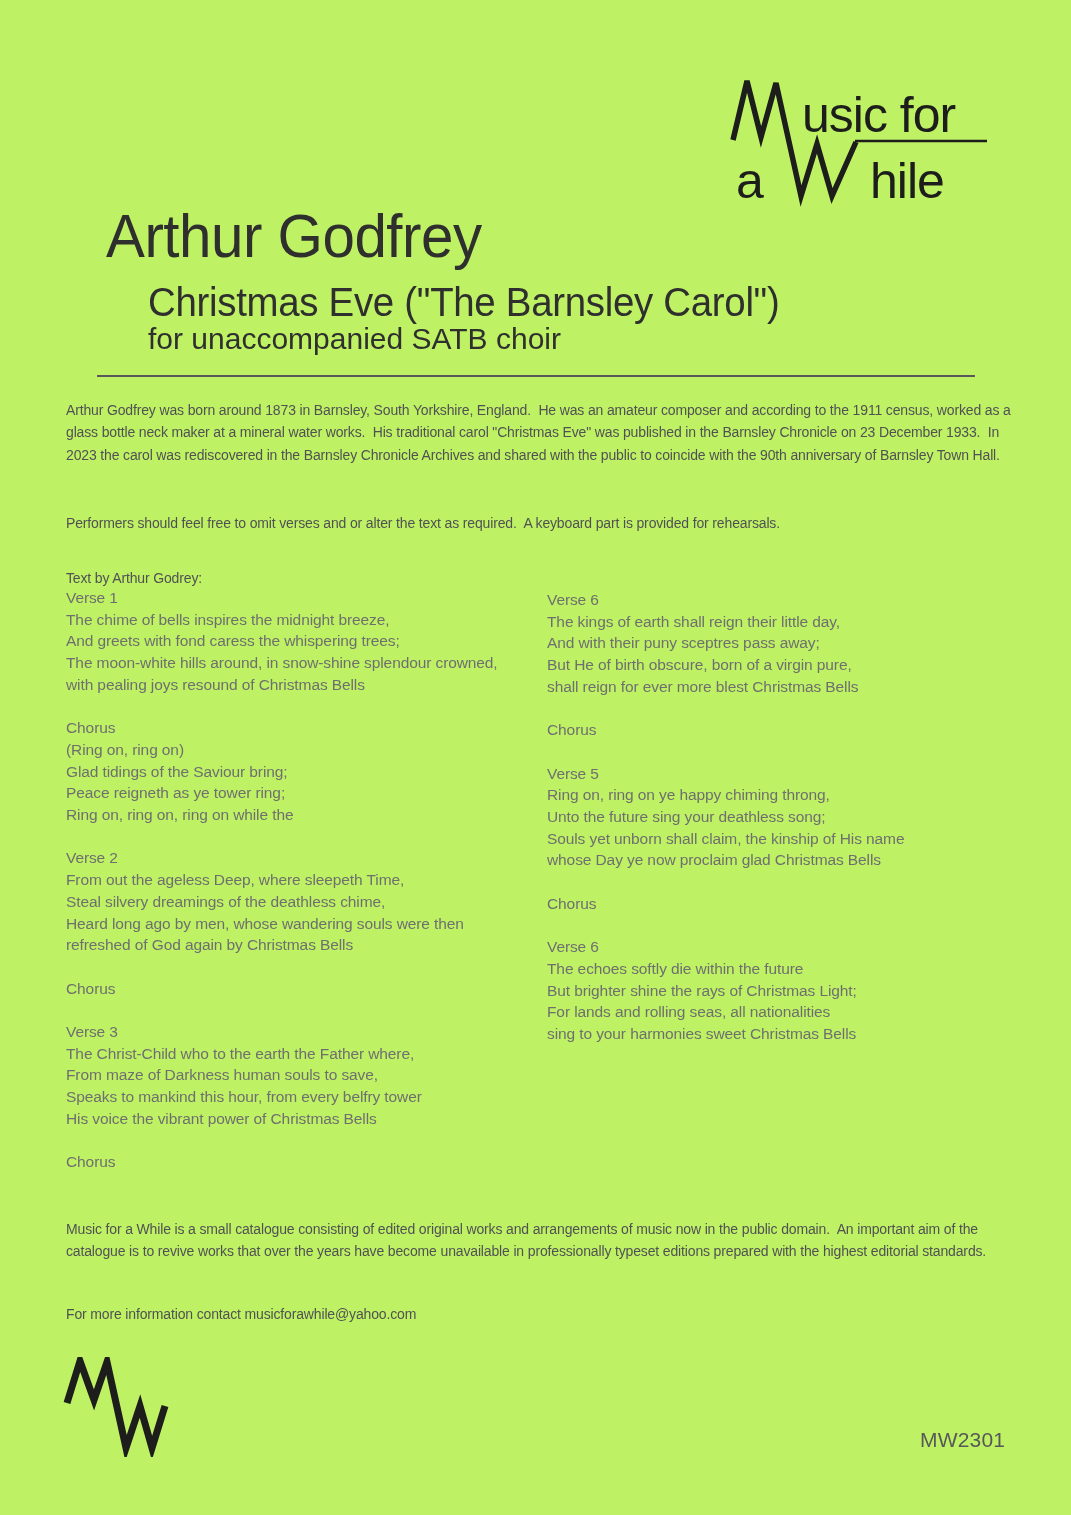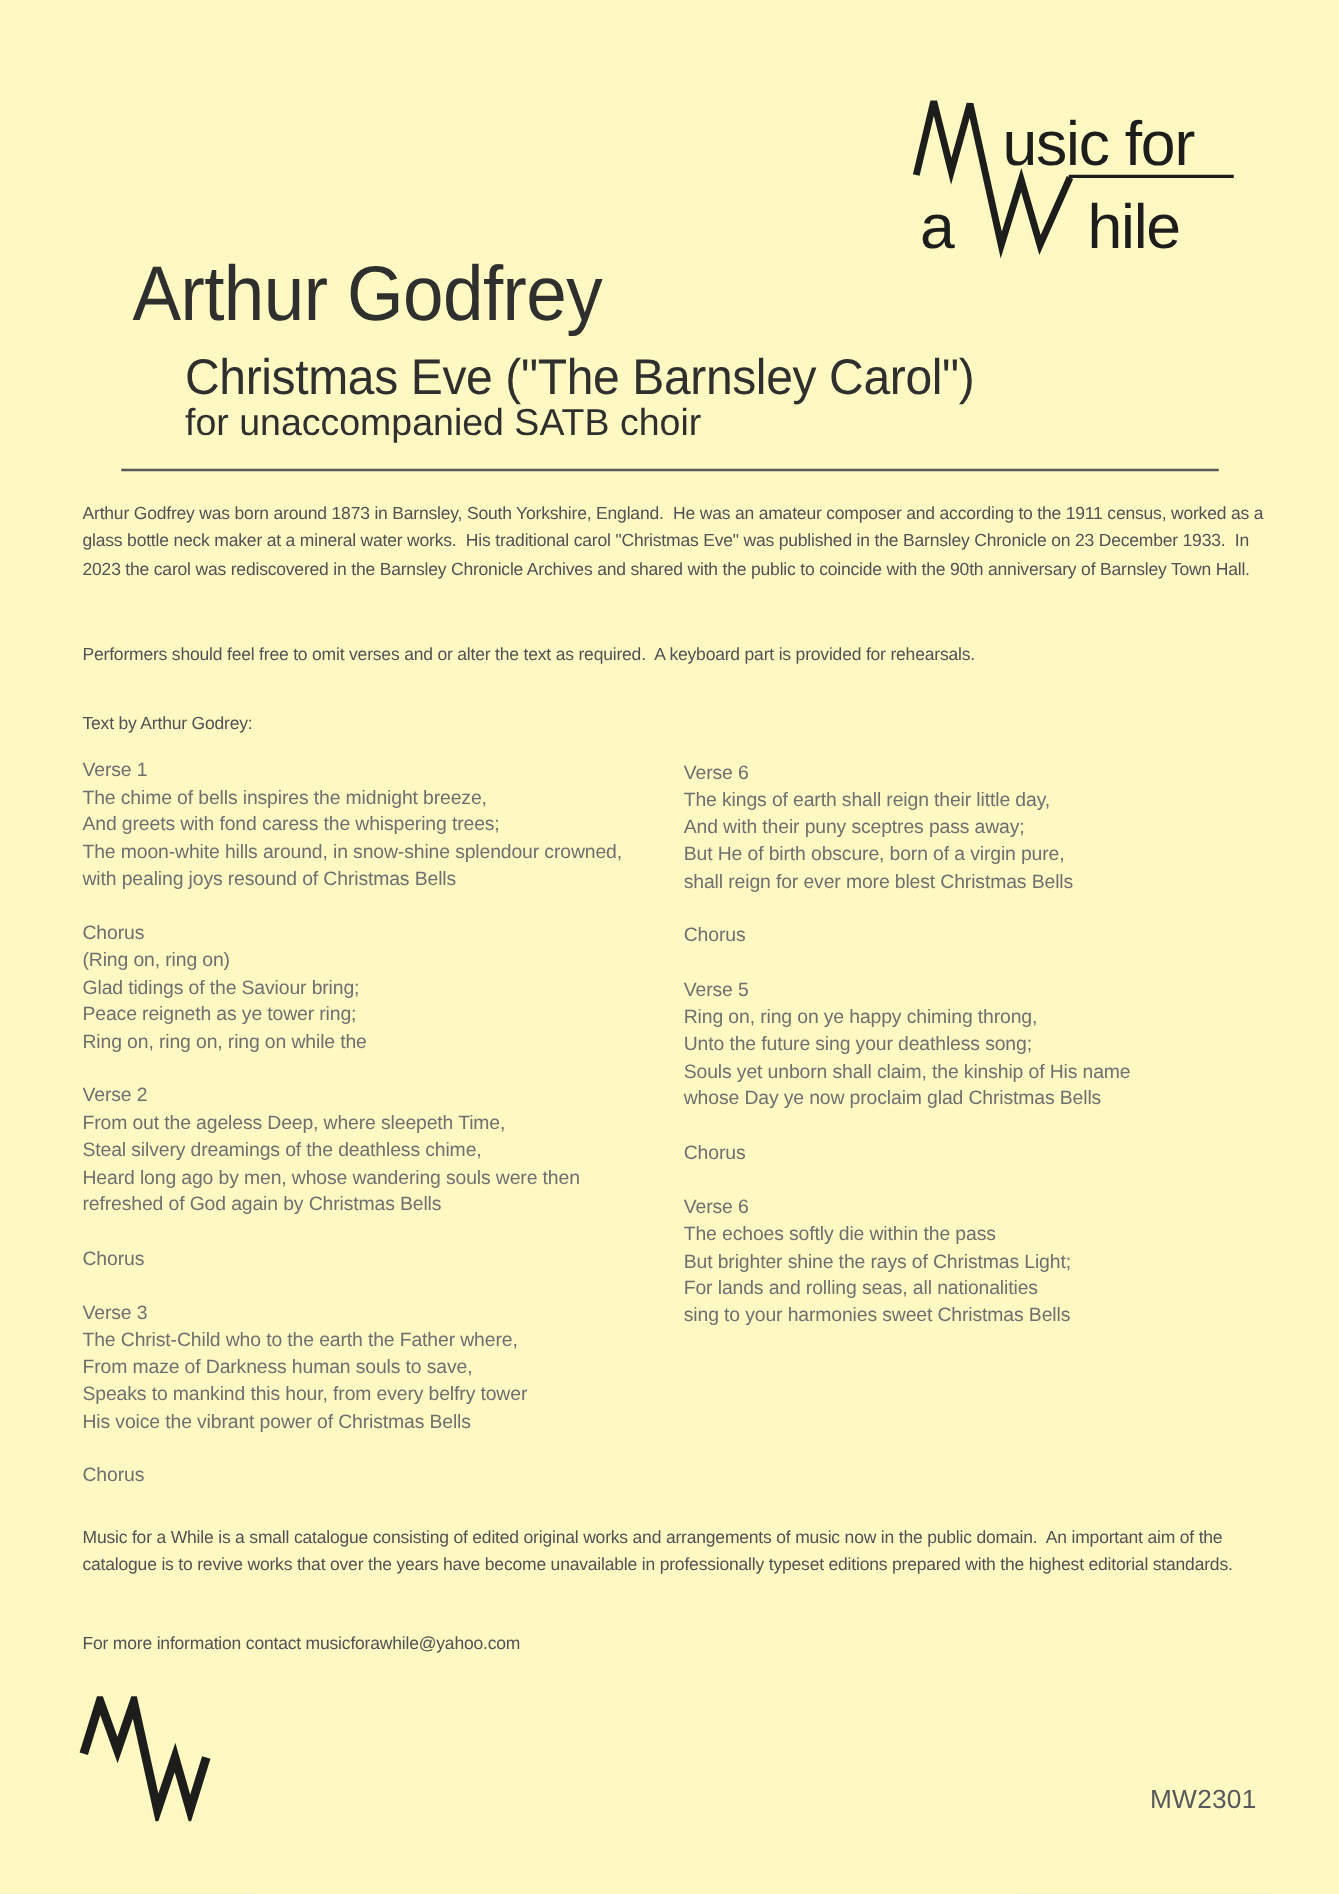--- a/index.html
+++ b/index.html
@@ -1,20 +1,20 @@
 <!DOCTYPE html>
 <html><head>
 <meta charset="utf-8">
 <style>
   * { margin:0; padding:0; box-sizing:border-box; }
   html,body { background:#e8e8e8; }
   .page {
     position:relative;
     width:1071px; height:1515px;
-    background:#fef9c3;
+    background:#bef264;
     font-family:"Liberation Sans","DejaVu Sans",sans-serif;
     overflow:hidden;
     margin:0 auto;
   }
   
   .logo-svg { position:absolute; left:722px; top:68px; }
   .logo-svg text { fill:#1d1d1b; font-family:"Liberation Sans","DejaVu Sans",sans-serif; letter-spacing:-1px; }
 
   
   .composer {
@@ -43,21 +43,21 @@
   .para {
     position:absolute; left:66px; width:945px;
     font-size:14px; line-height:22.4px; color:#515154;
     letter-spacing:-0.15px; white-space:pre-wrap;
   }
   .bio        { top:399px; }
   .perf-note  { top:512px; }
   .text-by    { top:551px;margin-top:16px; }
 
   
-  .lyrics-col { position:absolute; width:470px;margin-top:19px; }
+  .lyrics-col { position:absolute; width:470px; }
   .col-left   { left:66px;  top:587px; }
   .col-right  { left:547px; top:589px; }
   .stanza { margin-bottom:21.7px; }
   .stanza div {
     font-size:15.5px; line-height:21.7px; color:#6f6f6f;
     letter-spacing:-0.1px; white-space:nowrap;
   }
 
   
   .catalogue-note { top:1218px; }
@@ -143,21 +143,21 @@
       <div>Ring on, ring on ye happy chiming throng,</div>
       <div>Unto the future sing your deathless song;</div>
       <div>Souls yet unborn shall claim, the kinship of His name</div>
       <div>whose Day ye now proclaim glad Christmas Bells</div>
     </div>
     <div class="stanza">
       <div>Chorus</div>
     </div>
     <div class="stanza">
       <div>Verse 6</div>
-      <div>The echoes softly die within the pass</div>
+      <div>The echoes softly die within the future</div>
       <div>But brighter shine the rays of Christmas Light;</div>
       <div>For lands and rolling seas, all nationalities</div>
       <div>sing to your harmonies sweet Christmas Bells</div>
     </div>
   </div>
 
   <div class="para catalogue-note">Music for a While is a small catalogue consisting of edited original works and arrangements of music now in the public domain.  An important aim of the catalogue is to revive works that over the years have become unavailable in professionally typeset editions prepared with the highest editorial standards.</div>
   <div class="para contact">For more information contact musicforawhile@yahoo.com</div>
 
   <svg class="monogram-svg" width="120" height="100" viewBox="0 0 120 100">

